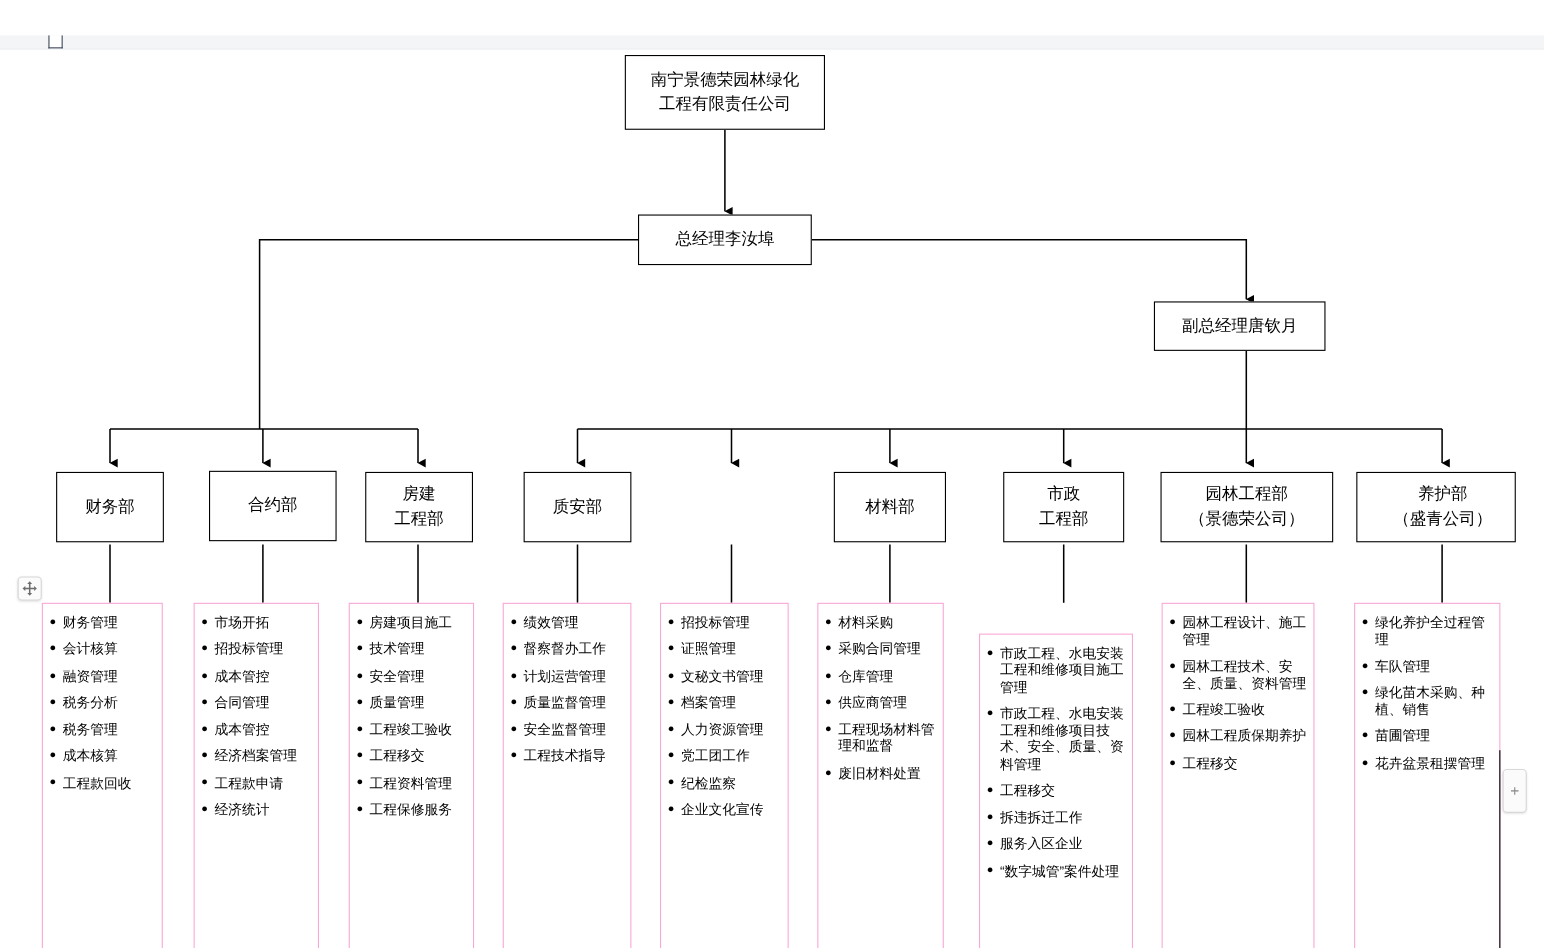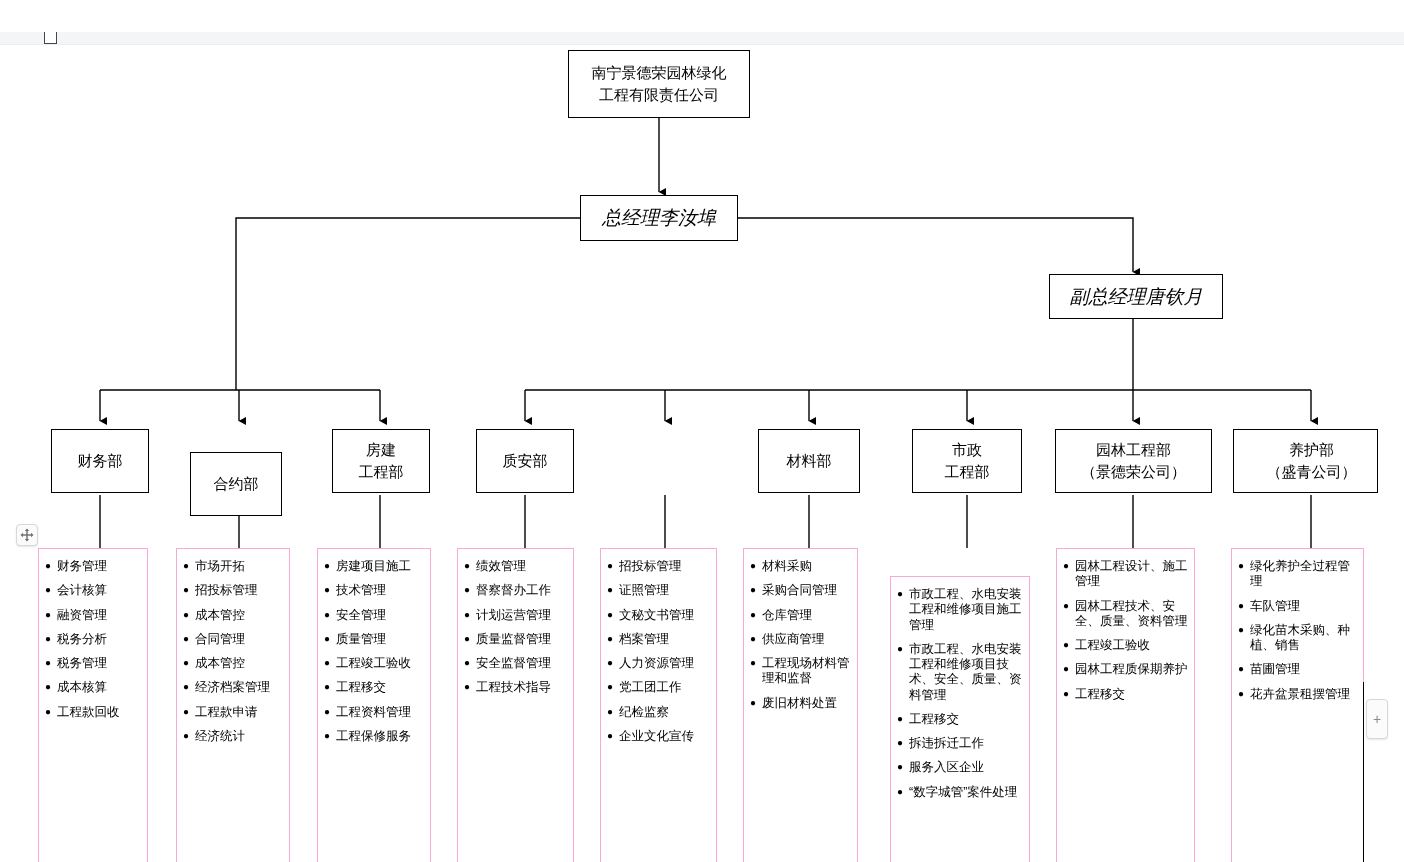--- a/index.html
+++ b/index.html
@@ -57,21 +57,21 @@
     box-sizing: border-box;
     display: flex;
     align-items: center;
     justify-content: center;
     text-align: center;
     line-height: 1.45;
   }
   .node-line { display: block; white-space: nowrap; }
 
   .company { font-size: 15px; }
-  .manager { font-size: 19px; font-style: italic; }
+  .manager { font-size: 15px; }
   .dept    { font-size: 15px; }
 
   
   .panel {
     position: absolute;
     border: 1px solid #f9a8d4;
     background: #ffffff;
     box-sizing: border-box;
     padding: 10px 6px 8px 6px;
     font-size: 12.5px;
@@ -182,33 +182,33 @@
       <span class="node-line">工程有限责任公司</span>
     </div>
   </div>
 
   <div class="node manager" style="left:580px; top:163px; width:158px; height:46px;">
     <div>
       <span class="node-line">总经理李汝埠</span>
     </div>
   </div>
 
-  <div class="node manager" style="left:1049px; top:242px; width:174px; height:45px;text-align:right;">
+  <div class="node manager" style="left:1049px; top:242px; width:156px; height:45px;text-align:right;">
     <div>
       <span class="node-line">副总经理唐钦月</span>
     </div>
   </div>
 
   <div class="node dept" style="left:51px; top:397px; width:98px; height:64px;">
     <div>
         <span class="node-line">财务部</span>
       </div>
   </div>
 
-  <div class="node dept" style="left:190px; top:420px; width:92px; height:64px;justify-content:center;">
+  <div class="node dept" style="left:190px; top:396px; width:116px; height:64px;justify-content:center;">
     <div>
         <span class="node-line">合约部</span>
       </div>
   </div>
 
   <div class="node dept" style="left:332px; top:397px; width:98px; height:64px;">
     <div>
       <span class="node-line">房建</span>
       <span class="node-line">工程部</span>
     </div>

